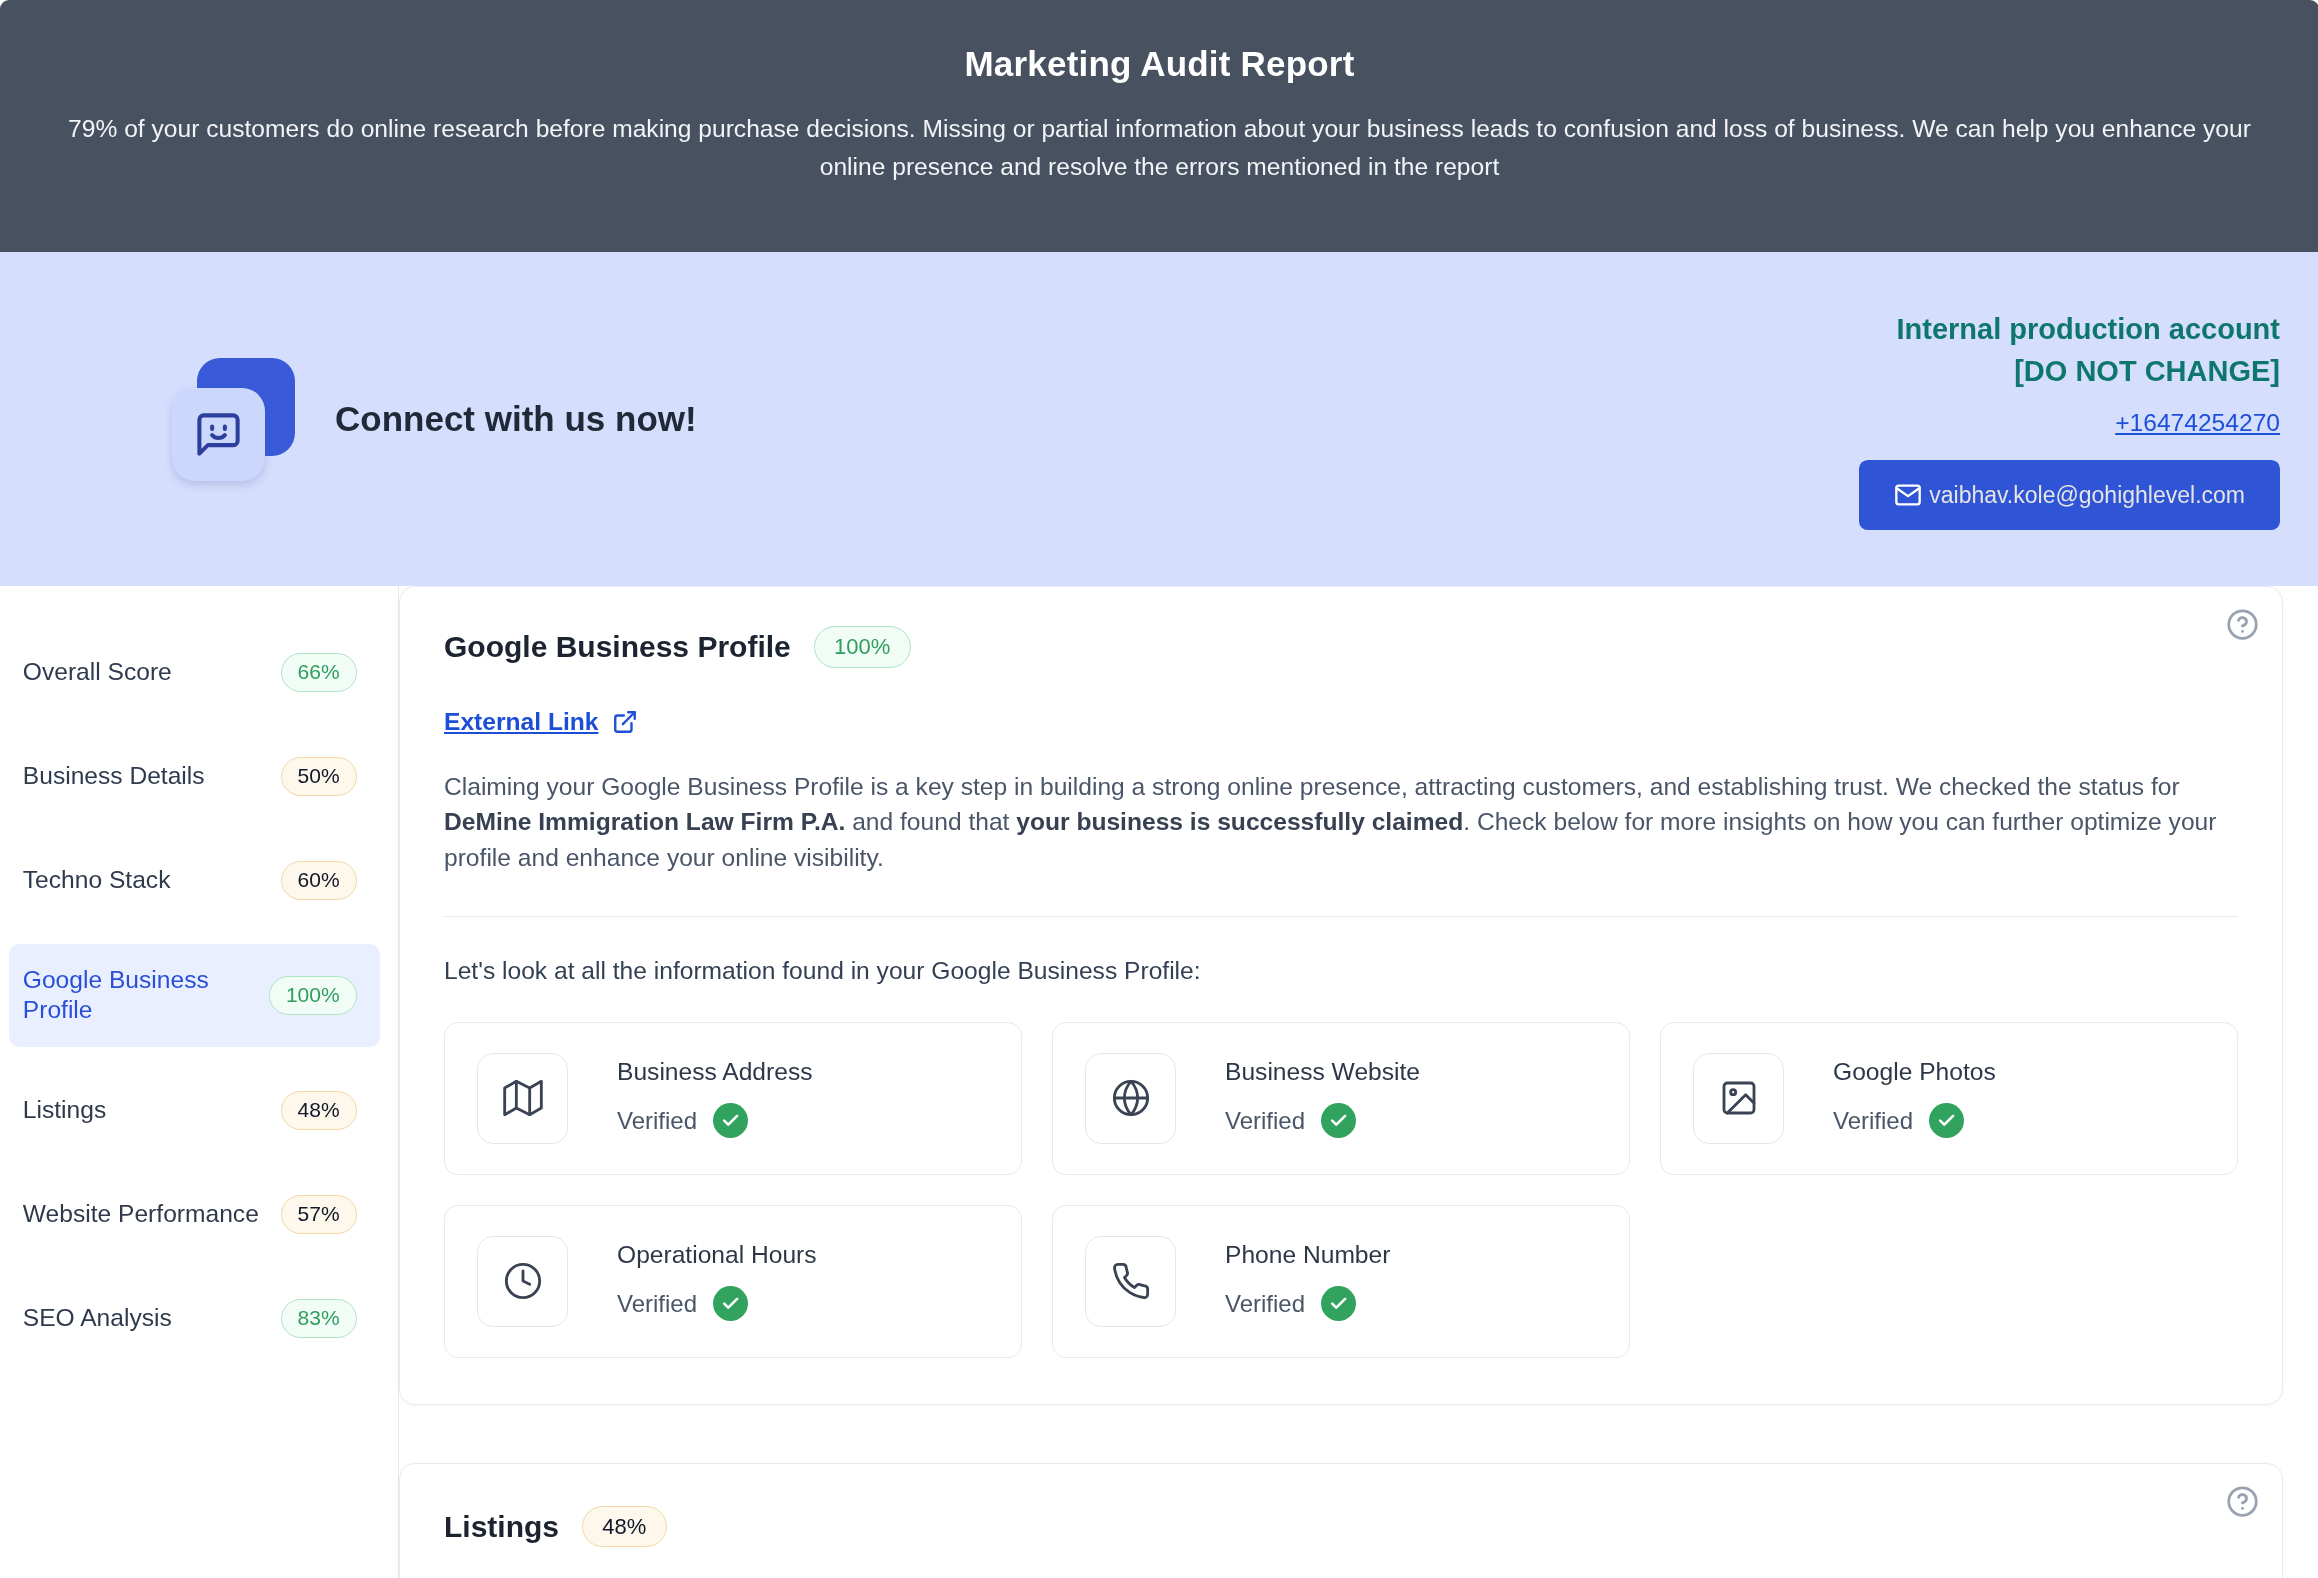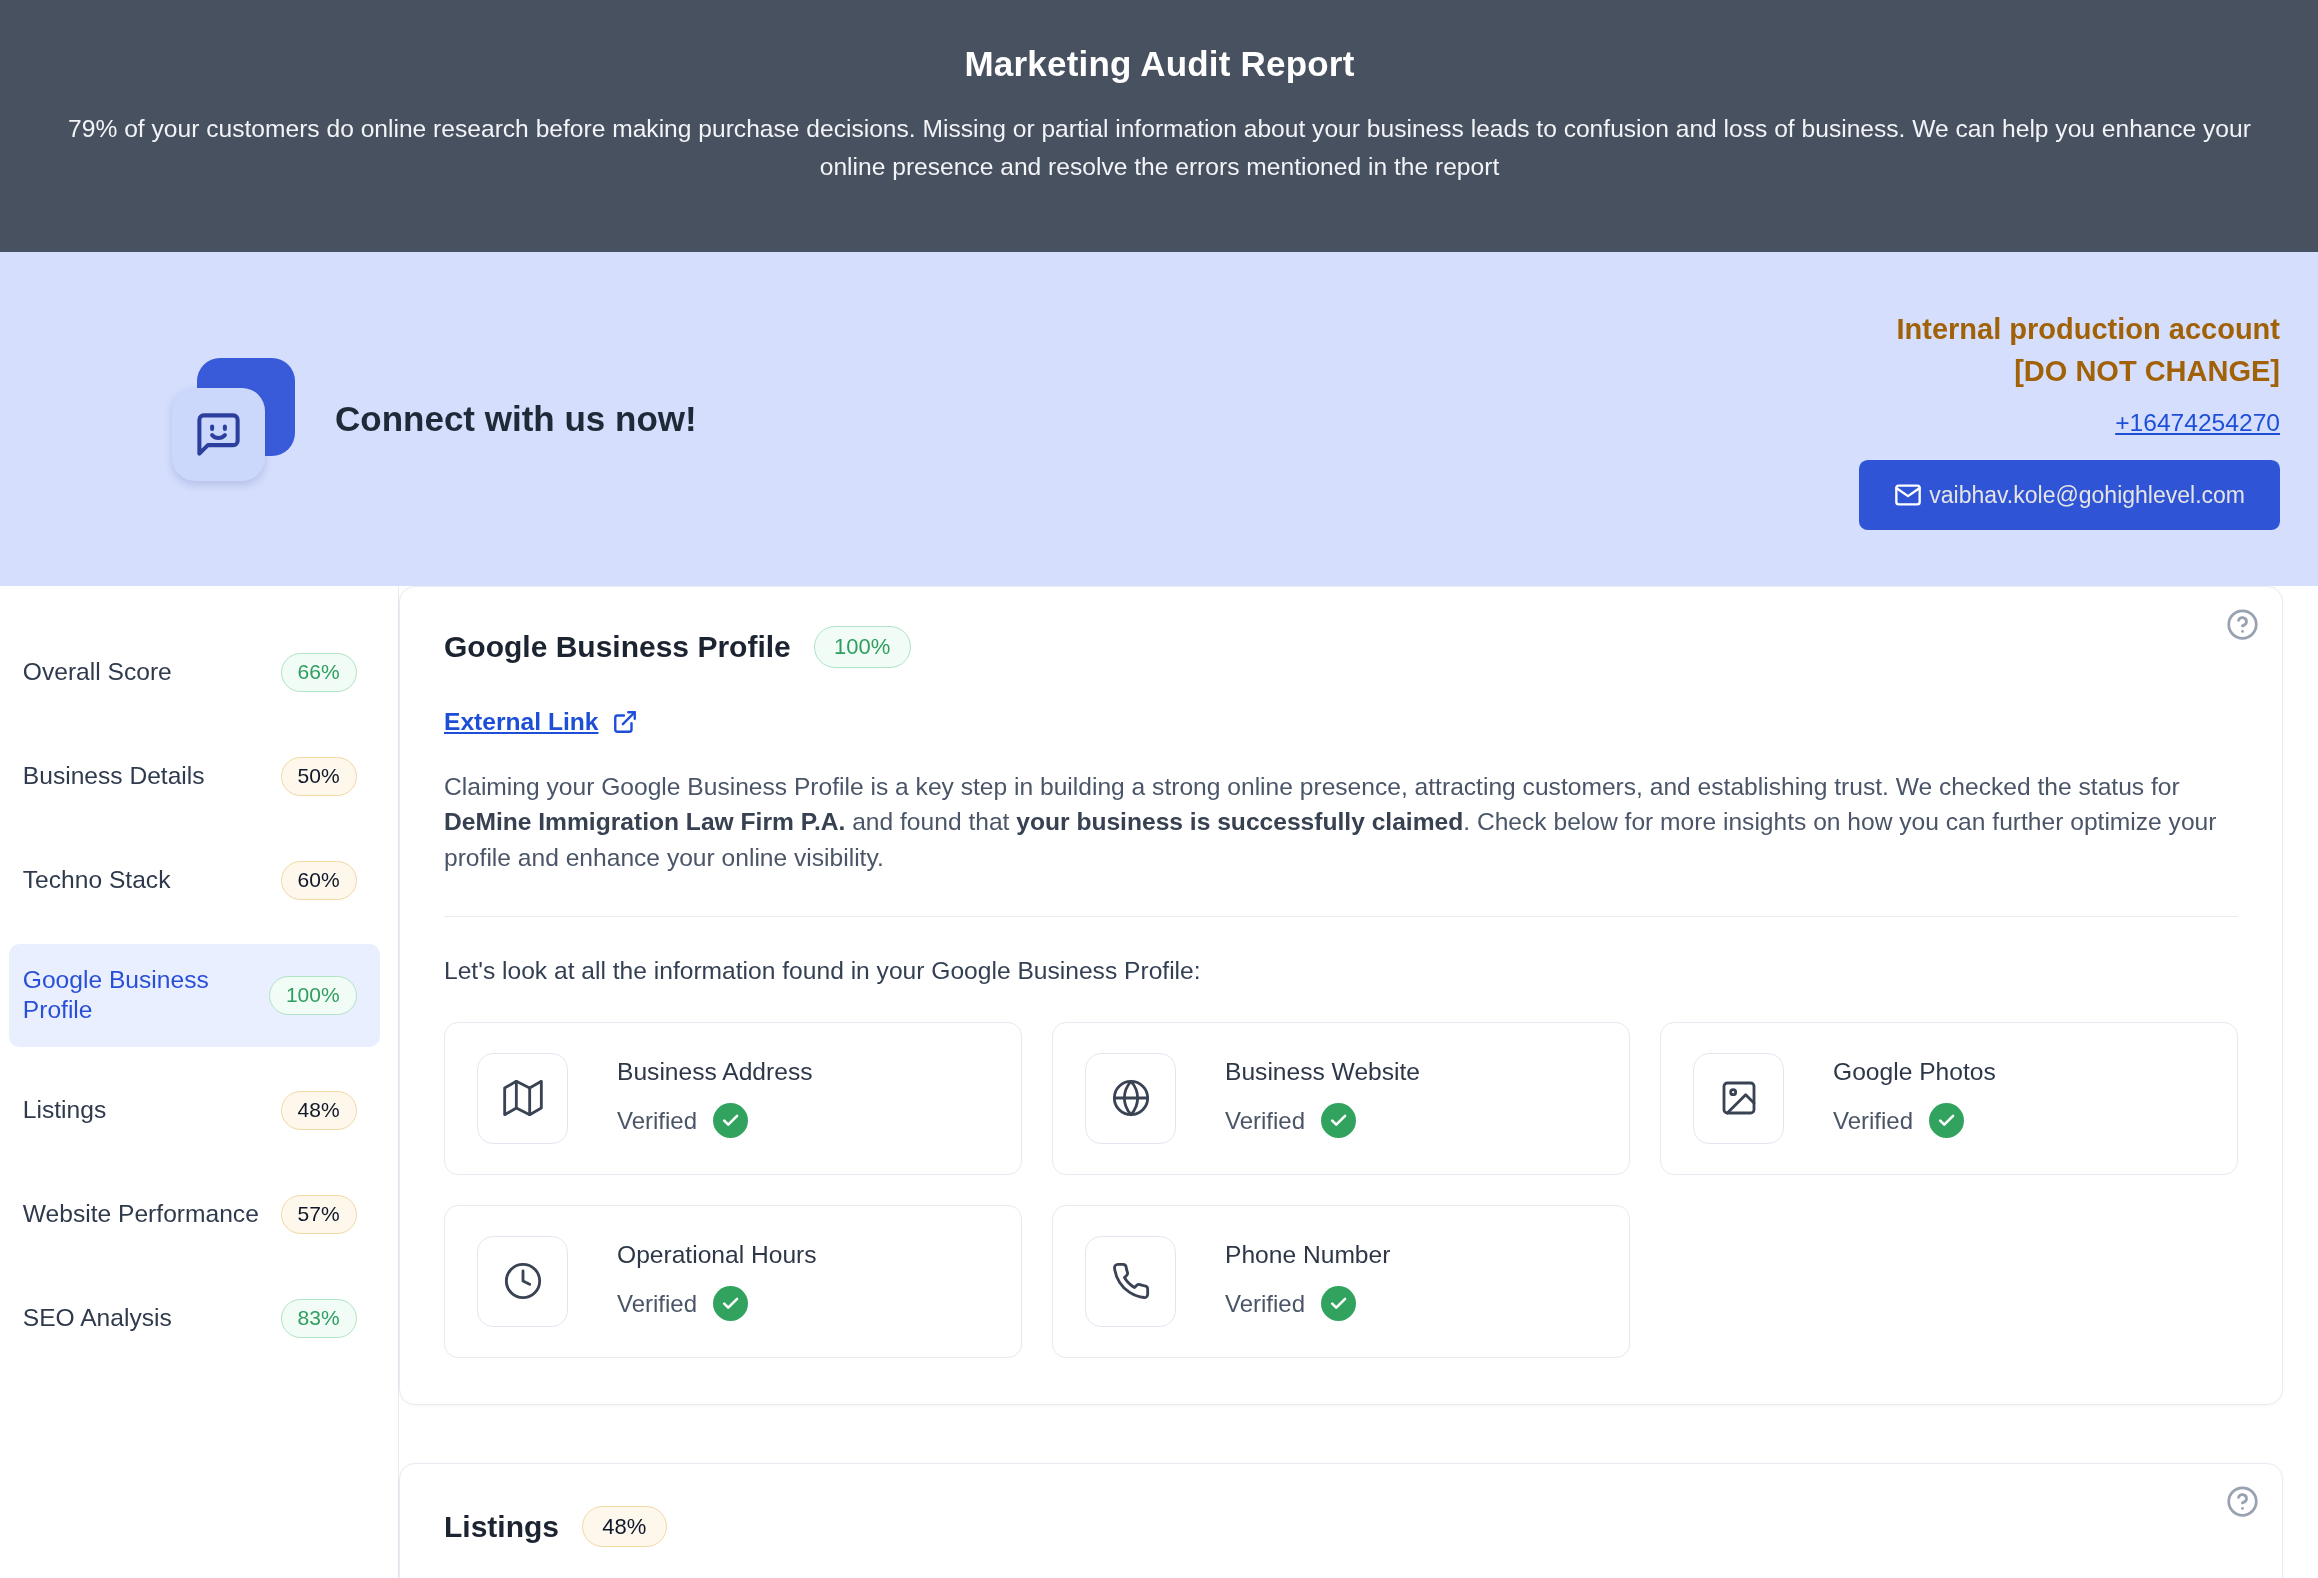--- a/index.html
+++ b/index.html
@@ -1,33 +1,33 @@
 <!DOCTYPE html>
 <html style="font-size:14px"><head>
 <meta charset="utf-8">
 <style>
   * { margin:0; padding:0; box-sizing:border-box; }
   html,body { background:#ffffff; font-family:"Liberation Sans", sans-serif; }
-  .page { width:2319px; height:1579px; overflow:hidden; background:#ffffff; position:relative; }
+  .page { width:2319px; height:1579px; overflow:hidden; background:#ffffff; position:relative;border-radius:9px; }
 
   
   .top-header { background:#48515f; color:#ffffff; text-align:center; padding:44px 61px 51px; height:252px; }
   .top-header h1 { font-size:35px; font-weight:bold; letter-spacing:0.2px; margin-bottom:26px; }
   .top-header .subtitle { font-size:24.6px; line-height:1.55; color:#f2f4f7; max-width:2186px; margin:0 auto; font-weight:normal; }
 
   
   .banner { background:#d5defc; height:334px; display:flex; align-items:center; justify-content:space-between; padding:0 39px 0 172px; }
   .banner-left { display:flex; align-items:center; gap:40px; }
   .logo { position:relative; width:123px; height:123px; flex:0 0 auto; }
   .logo .tile-back { position:absolute; top:0; right:0; width:98px; height:98px; background:#3a5bd9; border-radius:23px; }
   .logo .tile-front { position:absolute; bottom:0; left:0; width:93px; height:93px; background:#cbd8fb; border-radius:23px; display:flex; align-items:center; justify-content:center; box-shadow:0 3.5px 8.8px rgba(40,60,150,0.18); }
   .logo svg { width:51px; height:51px; stroke:#2c3f9e; fill:none; stroke-width:1.9; stroke-linecap:round; stroke-linejoin:round; }
   .banner-headline { font-size:35px; font-weight:bold; color:#1f2937; }
   .banner-right { display:flex; flex-direction:column; align-items:flex-end; }
-  .account-line { font-size:29px; font-weight:bold; color:#a16207; line-height:1.45; text-align:right; }
+  .account-line { font-size:29px; font-weight:bold; color:#0f766e; line-height:1.45; text-align:right; }
   .phone-link { font-size:24.6px; color:#1e4fd8; text-decoration:underline; margin-top:17.6px; }
   .email-btn { margin-top:23px; display:flex; align-items:center; gap:7px; background:#3054d6; color:#e5e5e5; font-size:23px; font-family:inherit; padding:21px 35px; border:none; border-radius:8.8px; cursor:pointer; }
   .email-btn svg { width:28px; height:28px; stroke:#ffffff; fill:none; stroke-width:2; stroke-linecap:round; stroke-linejoin:round; }
 
   
   .content { display:flex; height:993px; overflow:hidden; }
   .sidebar { width:399px; flex:0 0 auto; border-right:1.8px solid #e5e9f0; padding:46px 18.4px 0 8.8px; }
   .side-item { display:flex; justify-content:space-between; align-items:center; gap:12.3px; padding:21px 23px 21px 14px; border-radius:10.5px; margin-bottom:23px; cursor:pointer; }
   .side-item .side-label { font-size:24.6px; line-height:1.25; color:#2f3a4c; max-width:256px; }
   .side-item.selected { background:#e9effe; }

